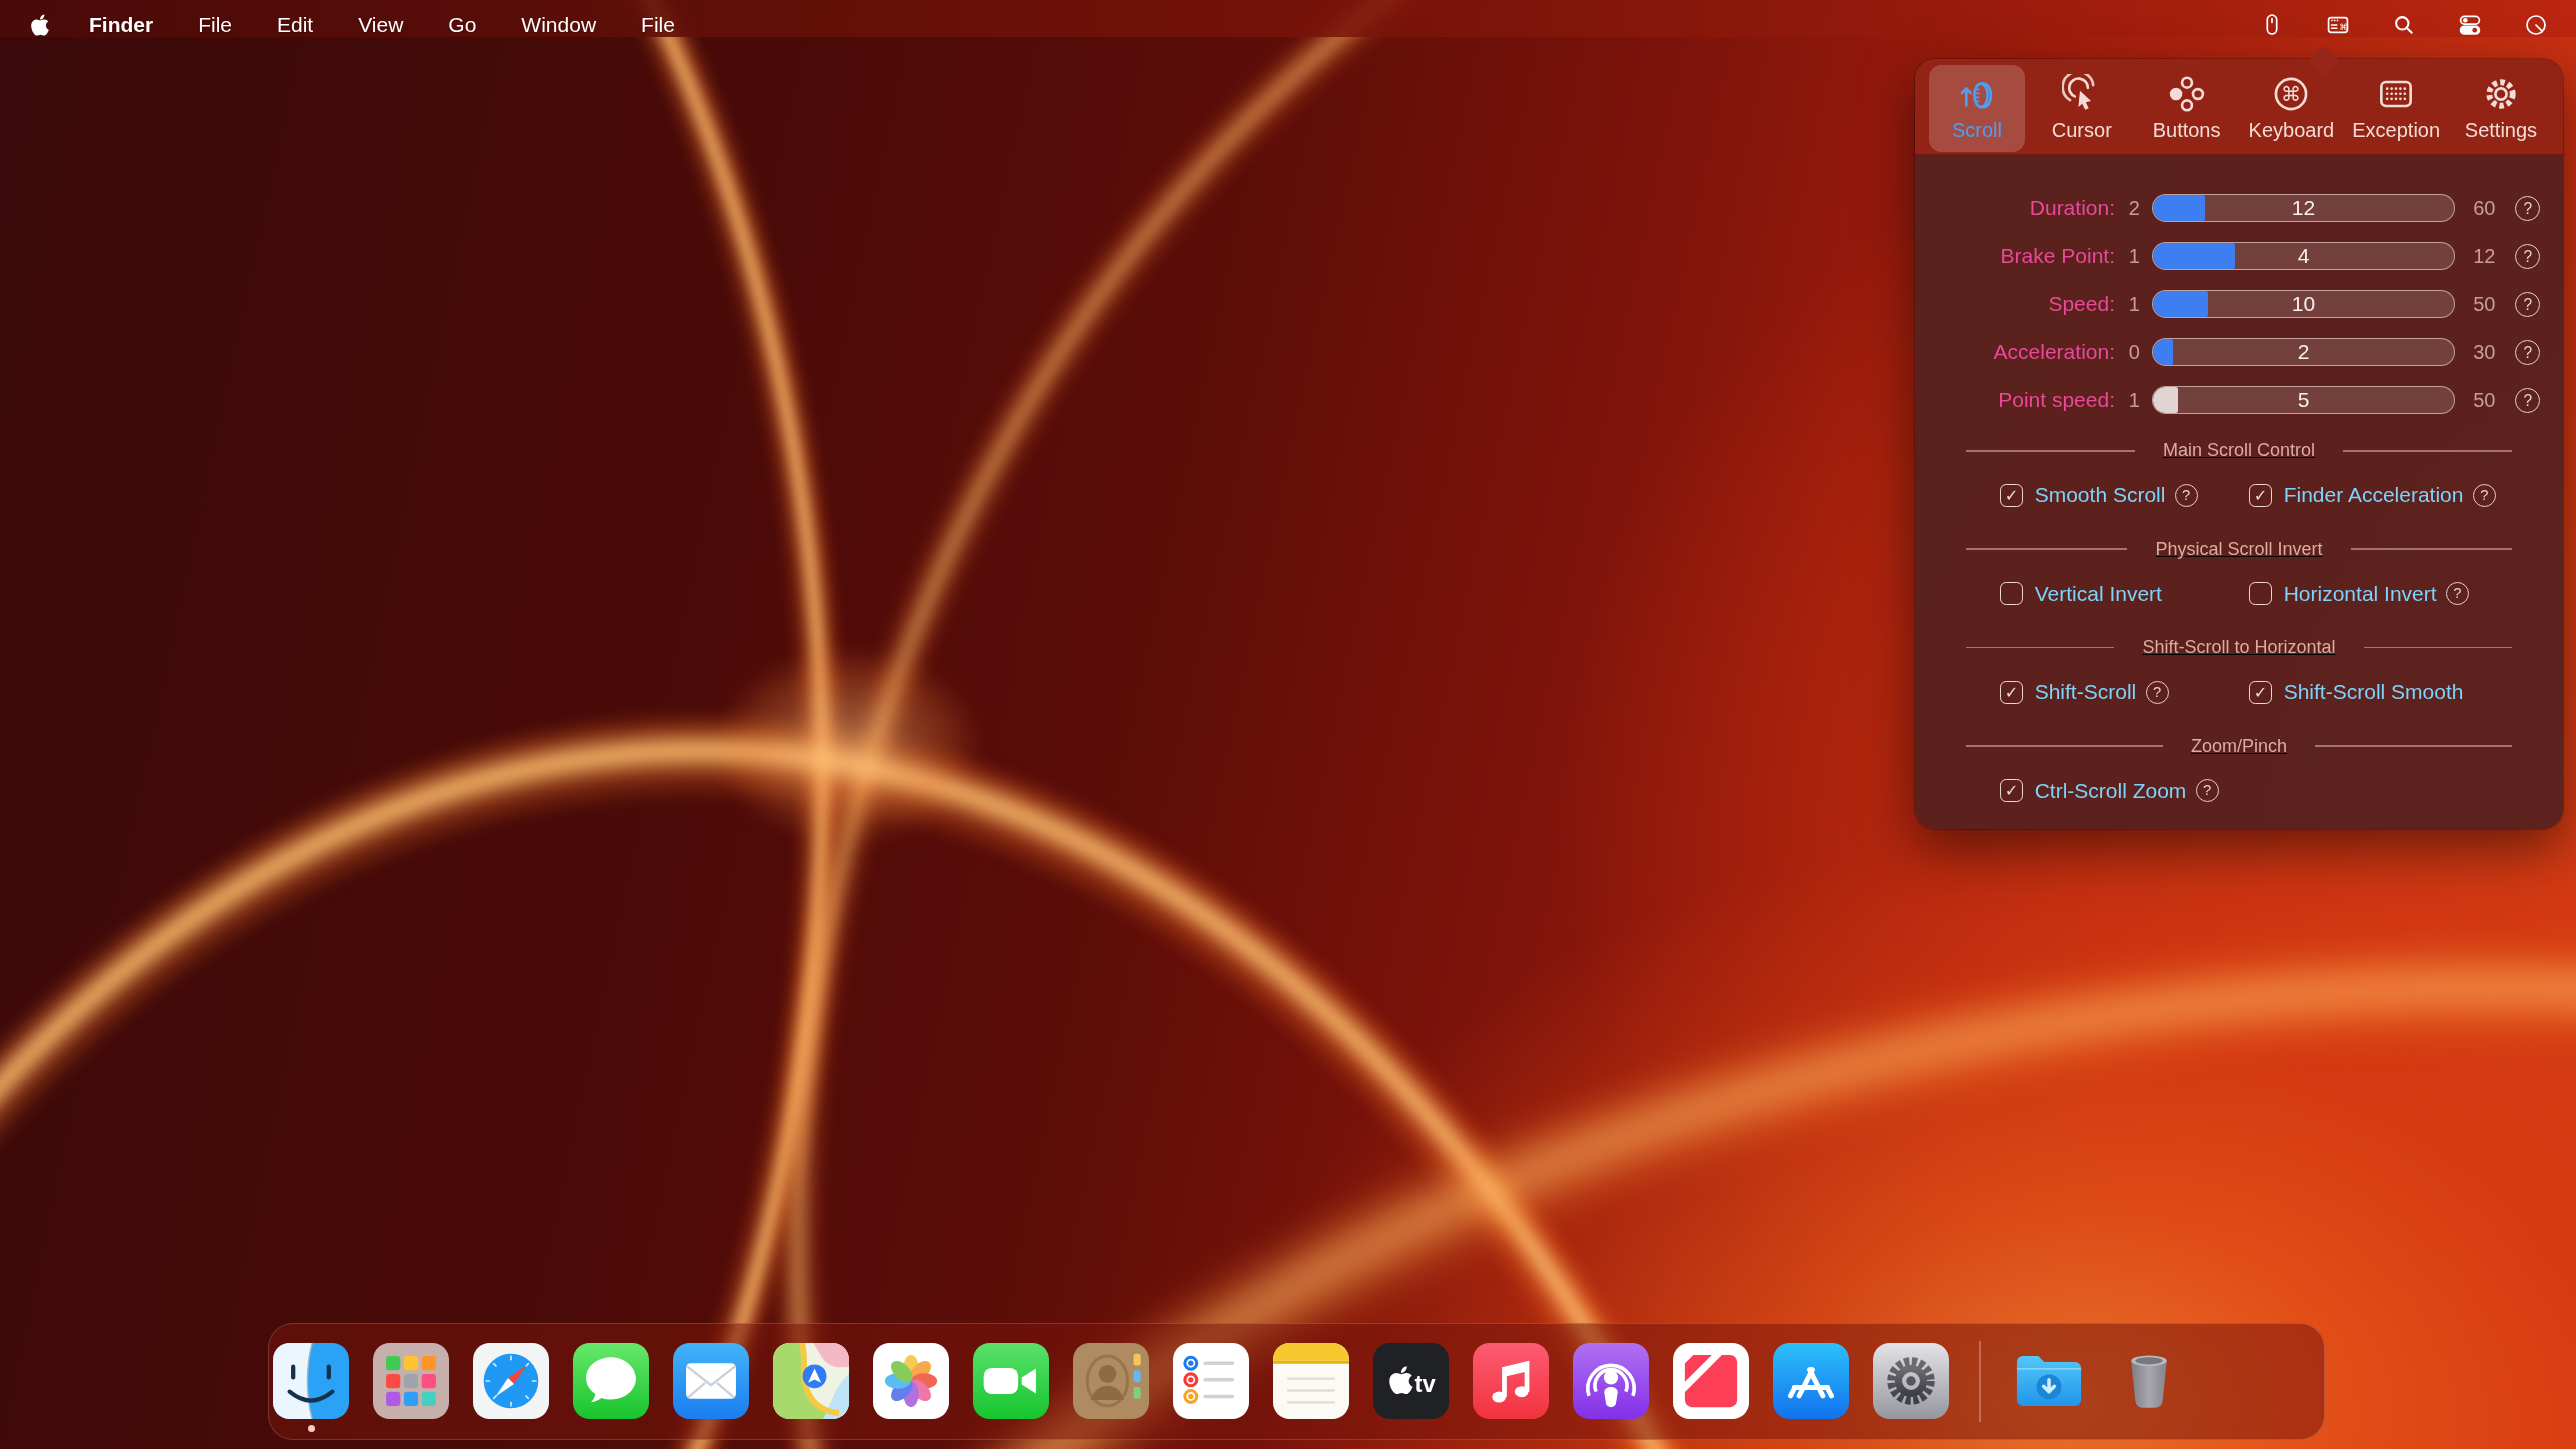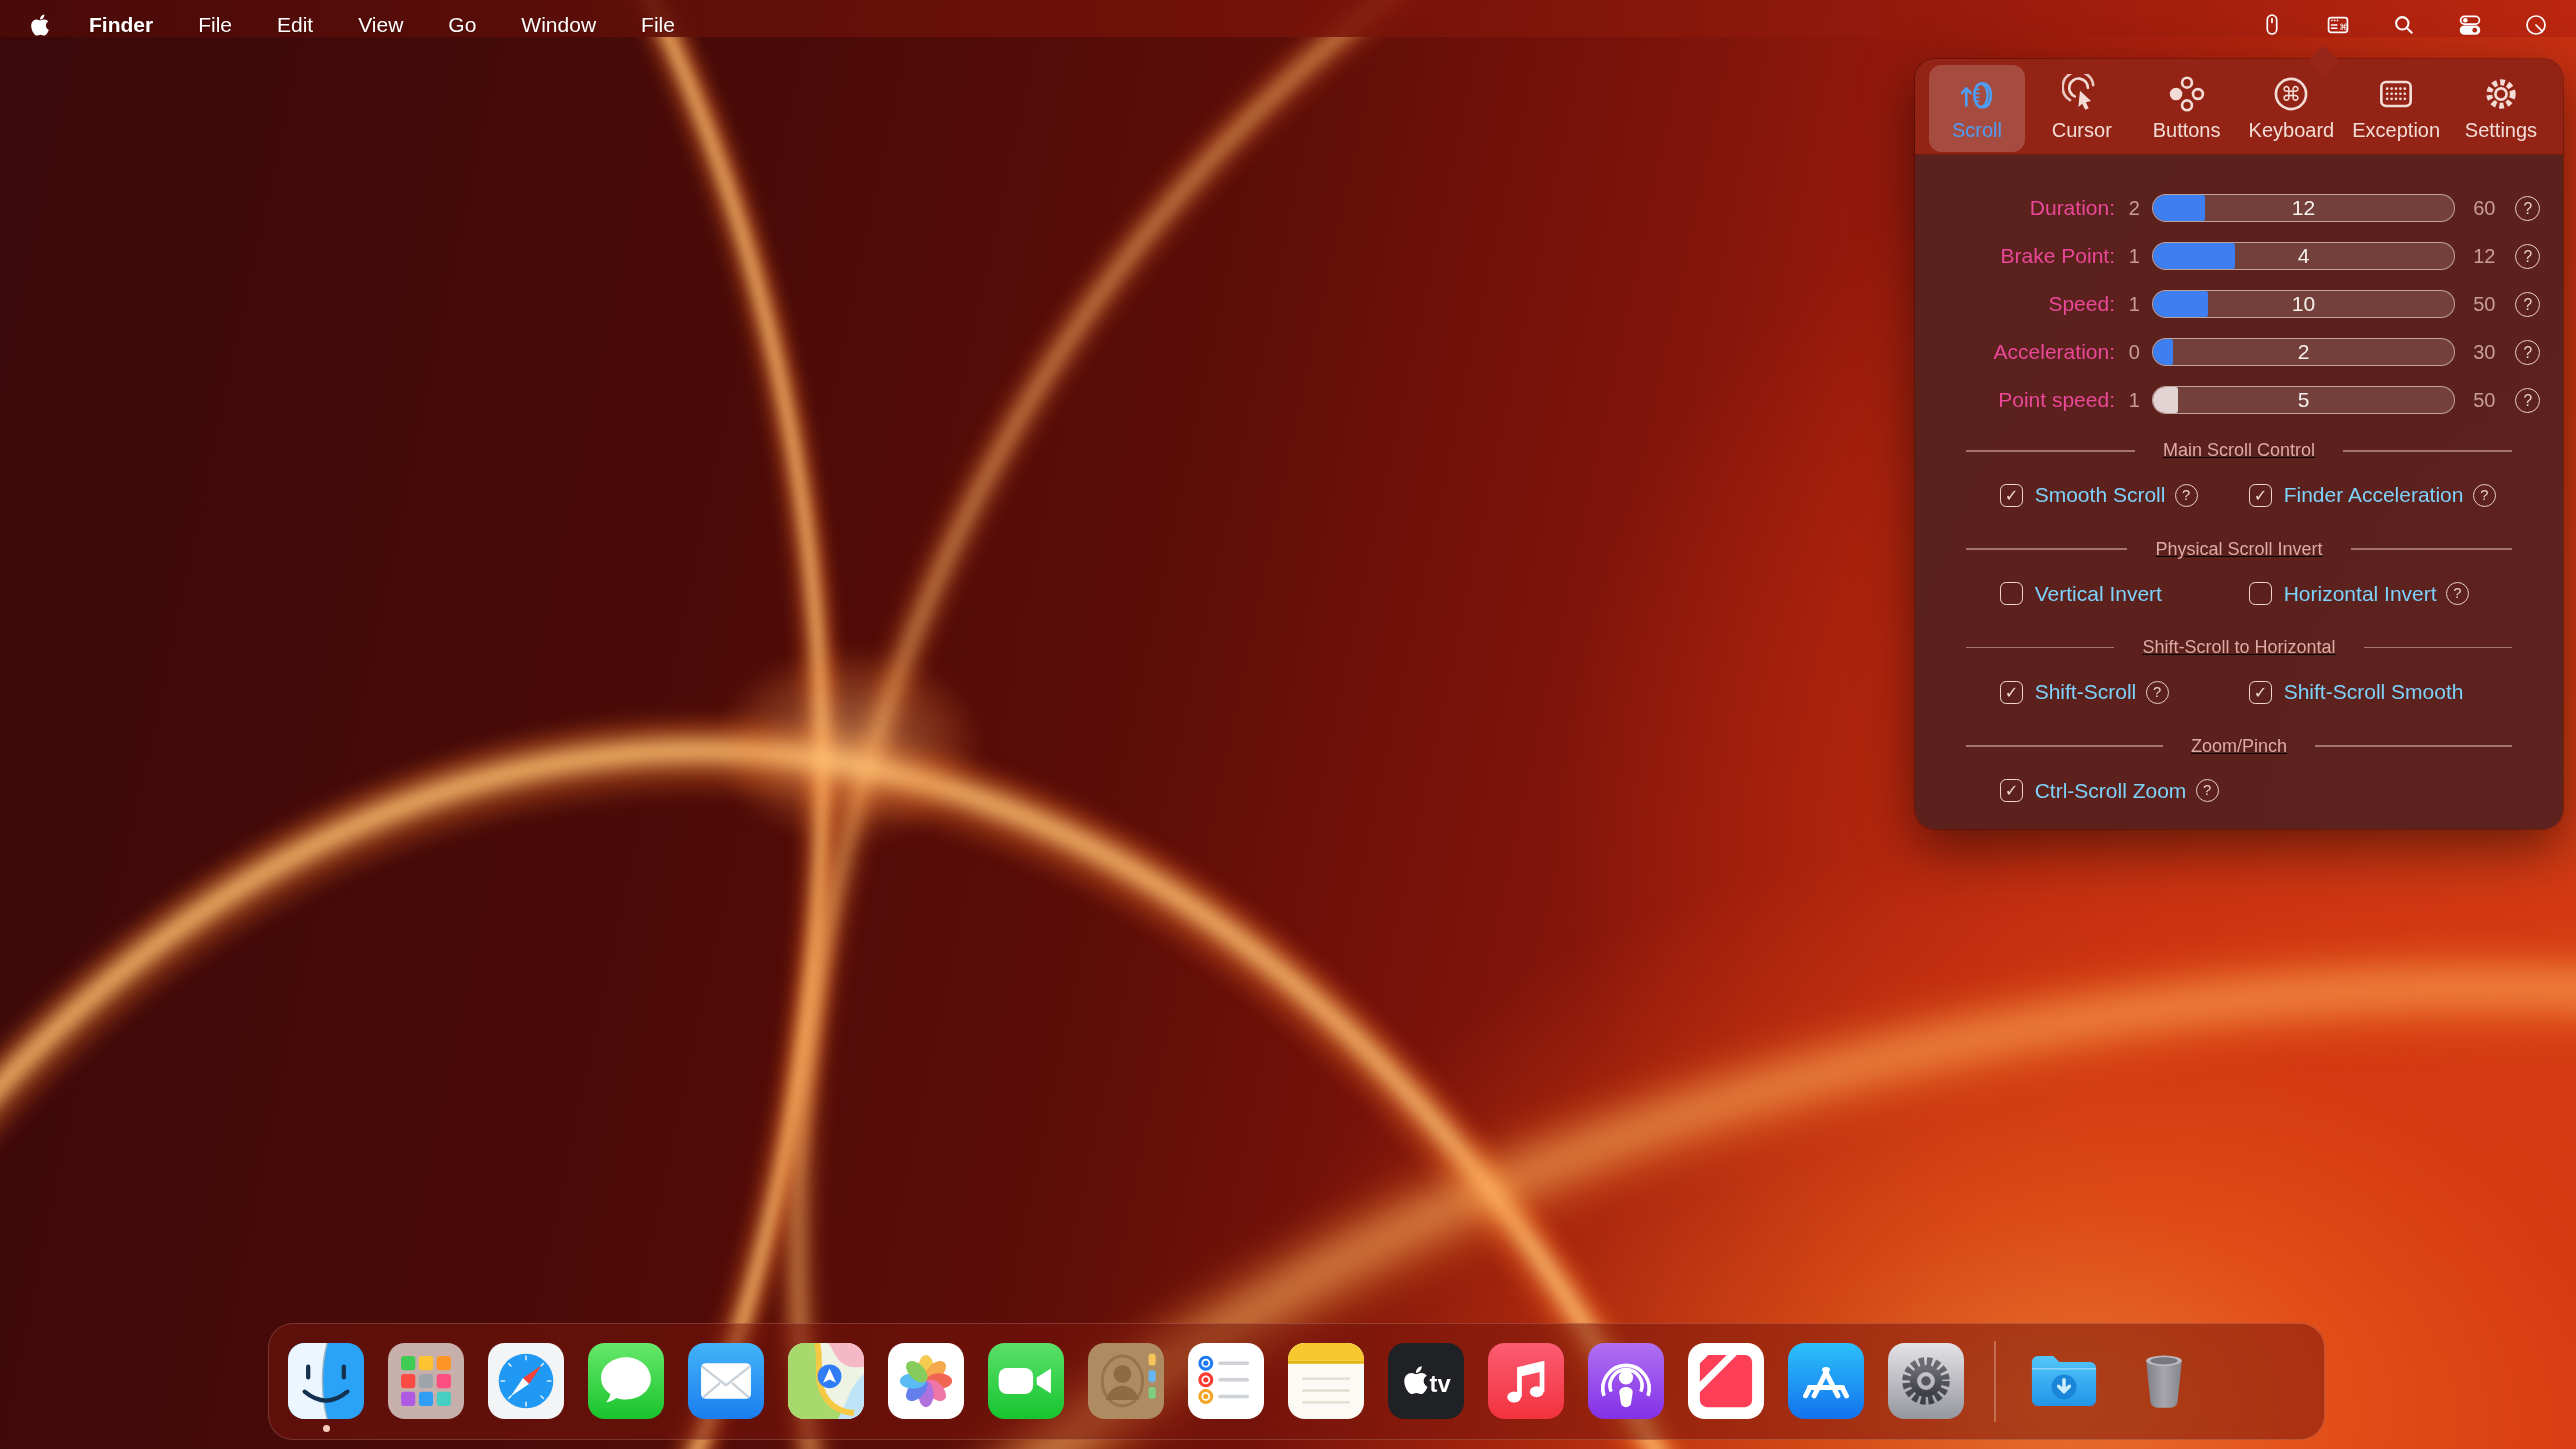--- a/index.html
+++ b/index.html
@@ -64,21 +64,21 @@
   .chk.col1{width:249px;}
   .box{width:23px;height:23px;border-radius:6.2px;border:1.9px solid #eed6cf;box-sizing:border-box;
     display:flex;align-items:center;justify-content:center;flex:none;}
   .box .tick{display:none;font-size:16.3px;color:#eed6cf;line-height:1;}
   .box.on .tick{display:block;}
   .clabel{font-size:21px;color:#7dd3fc;margin-left:11.7px;white-space:nowrap;}
   .chk .help{margin-left:9.3px;width:23px;height:23px;line-height:21px;font-size:14.8px;}
   
   #dock{position:absolute;left:268px;bottom:9.3px;width:2057px;height:117px;border-radius:25px;
     background:rgba(118,22,12,.52);border:0.8px solid rgba(255,255,255,.16);box-sizing:border-box;
-    display:flex;align-items:center;padding:0 19px;gap:24px;}
+    display:flex;align-items:center;padding:0 4px;gap:24px;}
   .dock-item{position:relative;width:76px;height:76px;flex:none;}
   .dock-item .dicon,.dock-item .dicon svg{display:block;width:76px;height:76px;}
   .run-dot{position:absolute;left:35px;bottom:-13.2px;width:7px;height:7px;border-radius:50%;
     background:rgba(255,214,200,.95);}
   .dock-sep{width:1.6px;height:81px;background:rgba(255,230,220,.3);margin:0 6.2px;flex:none;}
 </style>
 </head>
 <body>
 
 <div id="wallpaper">

